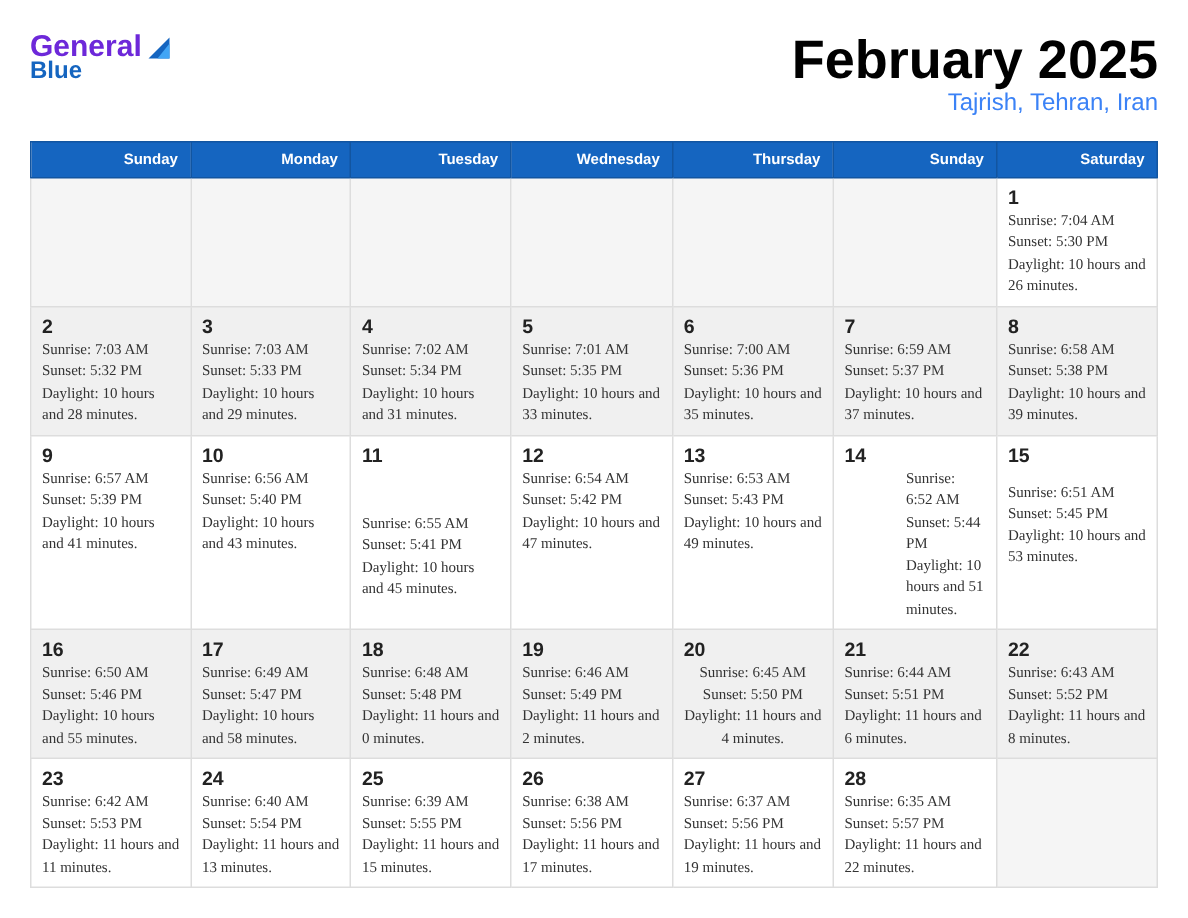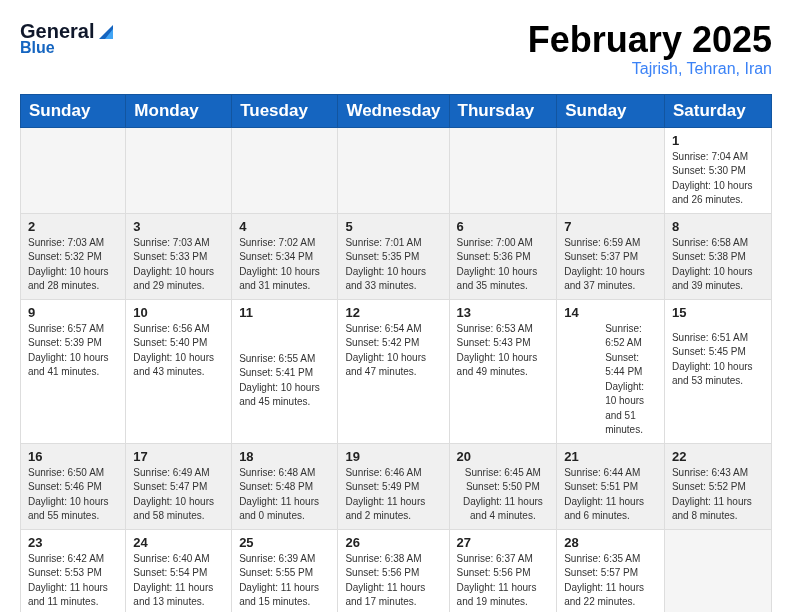--- a/index.html
+++ b/index.html
@@ -36,23 +36,23 @@
       font-weight: normal;
     }
     .calendar {
       width: 100%;
       border-collapse: collapse;
       border: 1px solid #ccc;
     }
     .calendar th {
       background: #1565c0;
       color: #fff;
-      text-align: left;
+      text-align: right;
       padding: 6px 8px;
-      font-size: 17px;
+      font-size: 10px;
       font-weight: bold;
       border: 1px solid #1255a0;
     }
     .calendar td {
       vertical-align: top;
       padding: 5px 7px;
       font-size: 10.5px;
       color: #333;
       border: 1px solid #ddd;
       width: 110px;
@@ -66,33 +66,34 @@
       font-size: 13px;
       font-weight: bold;
       color: #222;
       display: block;
       margin-bottom: 2px;
     }
     .day-info {
       font-size: 10px;
       color: #333;
       line-height: 1.45;
+      font-family: Liberation Serif, serif;
     }
     .row-shaded td {
       background: #f0f0f0;
     }
   </style>
 </head>
 <body>
 
 <div class="header">
   <div class="logo">
     <div style="display:flex;flex-direction:column;align-items:flex-start;">
       <div style="display:flex;align-items:center;">
-        <span style="font-size:20px;font-weight:bold;color:#0f172a;">General</span>
+        <span style="font-size:20px;font-weight:bold;color:#6d28d9;">General</span>
 
         <svg width="22" height="22" viewBox="0 0 22 22" style="margin-left:1px;">
           <polygon points="4,18 18,4 18,18" fill="#1565c0"></polygon>
           <polygon points="10,18 18,8 18,18" fill="#42a5f5"></polygon>
         </svg>
       </div>
       <span style="font-size:16px;font-weight:bold;color:#1565c0;margin-top:-4px;margin-left:0;">Blue</span>
     </div>
   </div>
   <div class="calendar-title">

